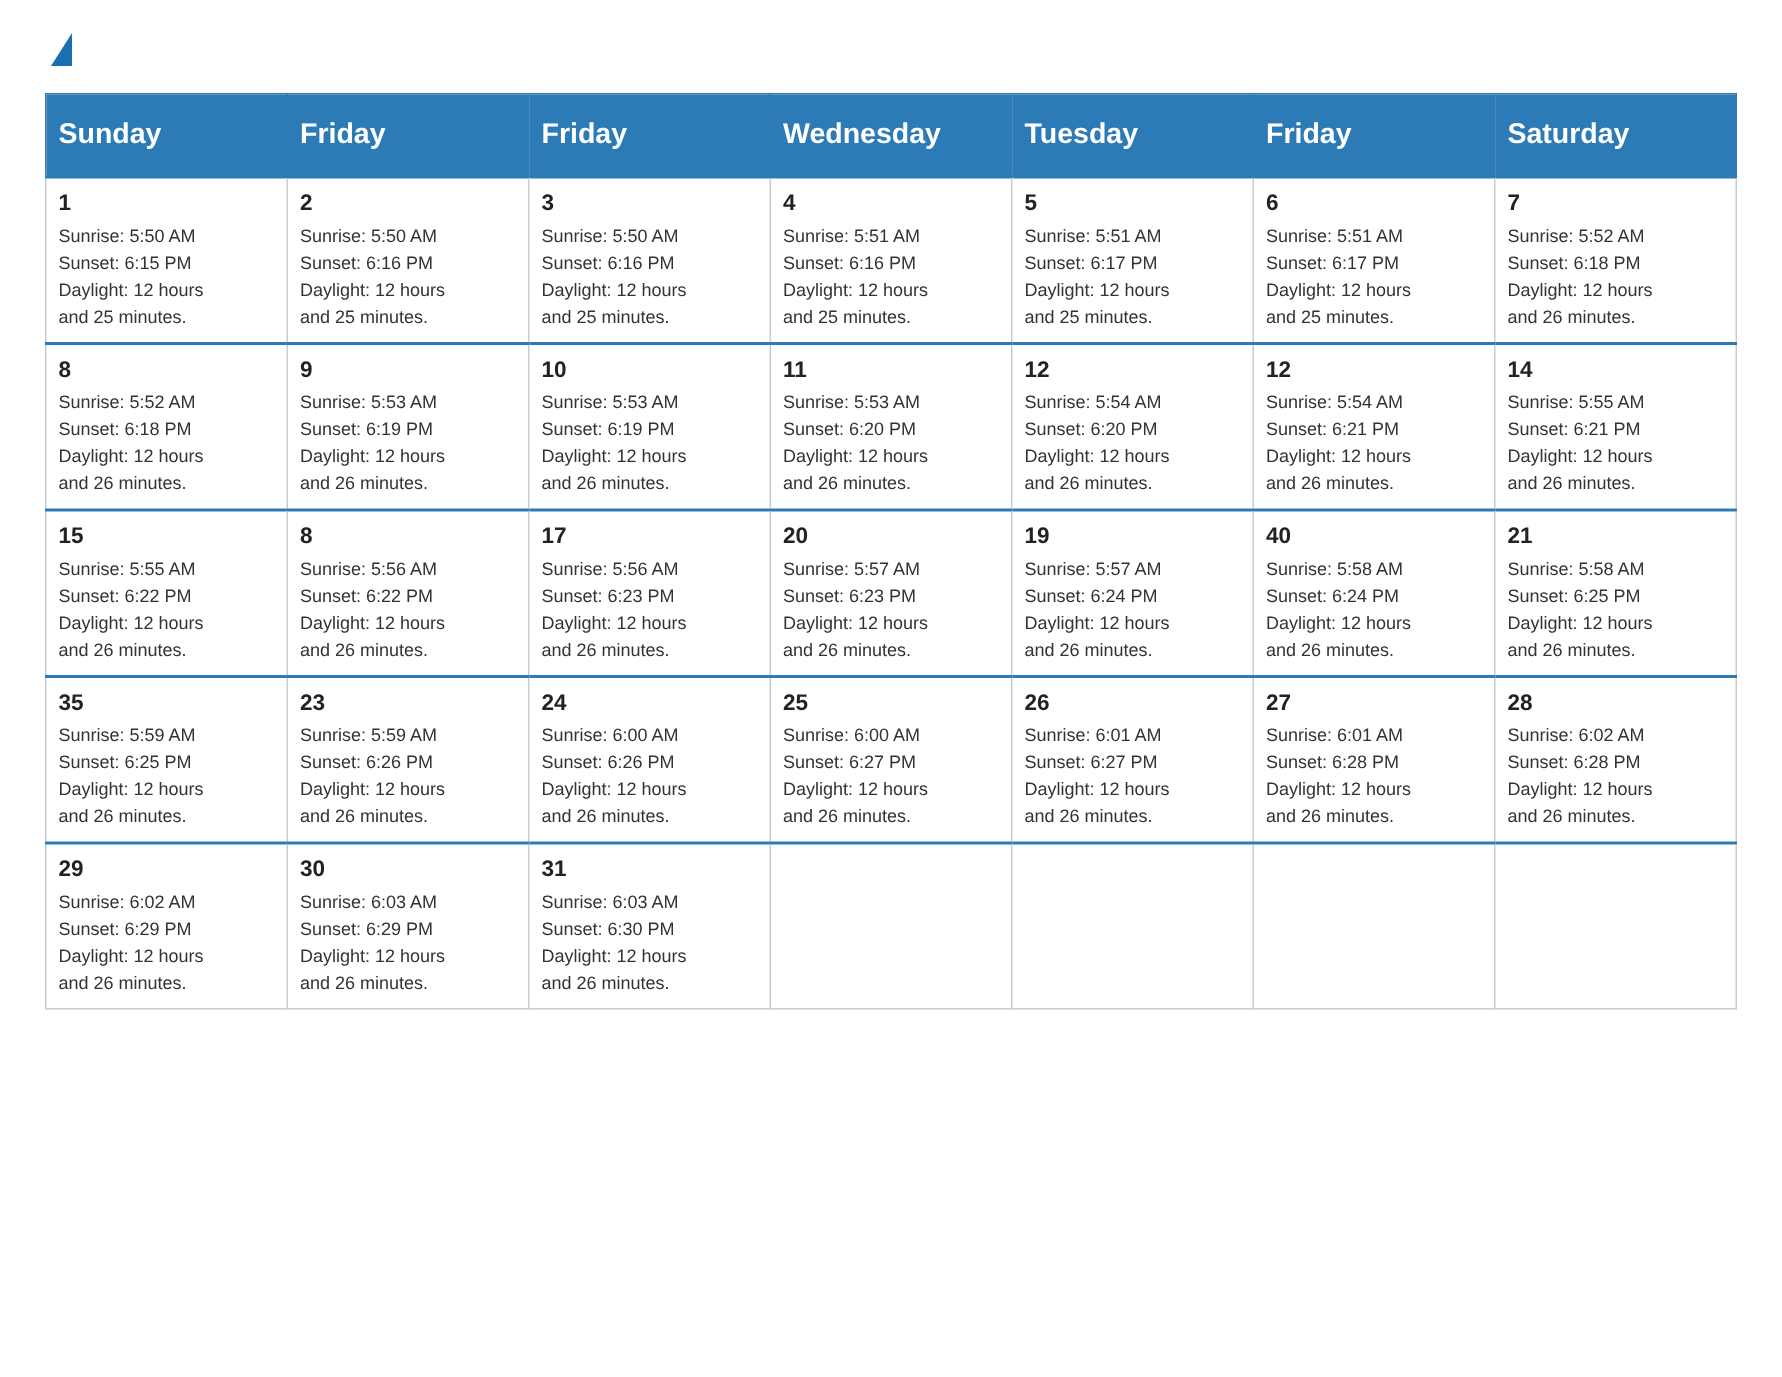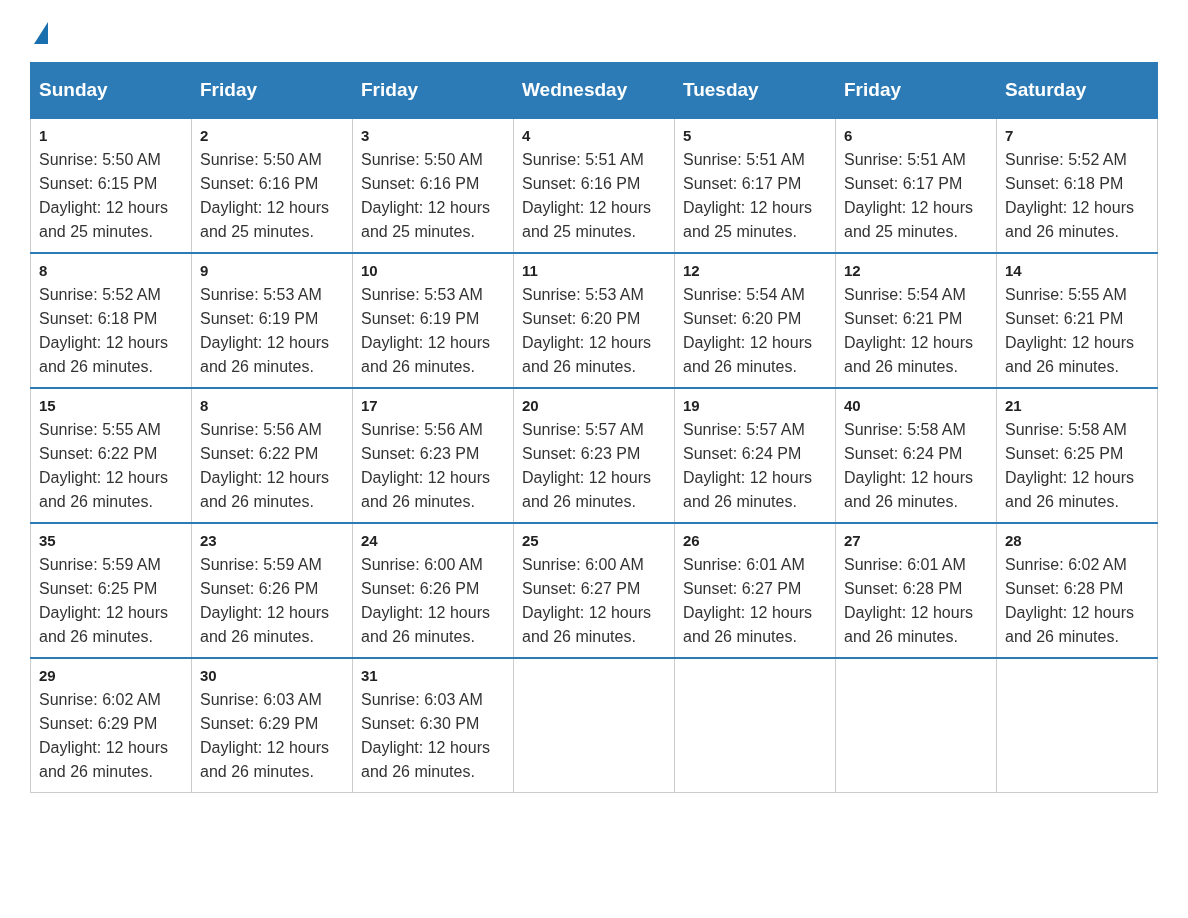--- a/index.html
+++ b/index.html
@@ -83,21 +83,21 @@
     .calendar-table tr td {
       border-top: 2px solid #2c7bb6;
     }
     .day-number {
       font-size: 15px;
       font-weight: bold;
       display: block;
       margin-bottom: 4px;
     }
     .day-info {
-      font-size: 16px;
+      font-size: 12px;
       line-height: 1.5;
       color: #333;
     }
     .empty-cell {
       background: #fff;
     }
   </style>
 </head>
 <body>
 

